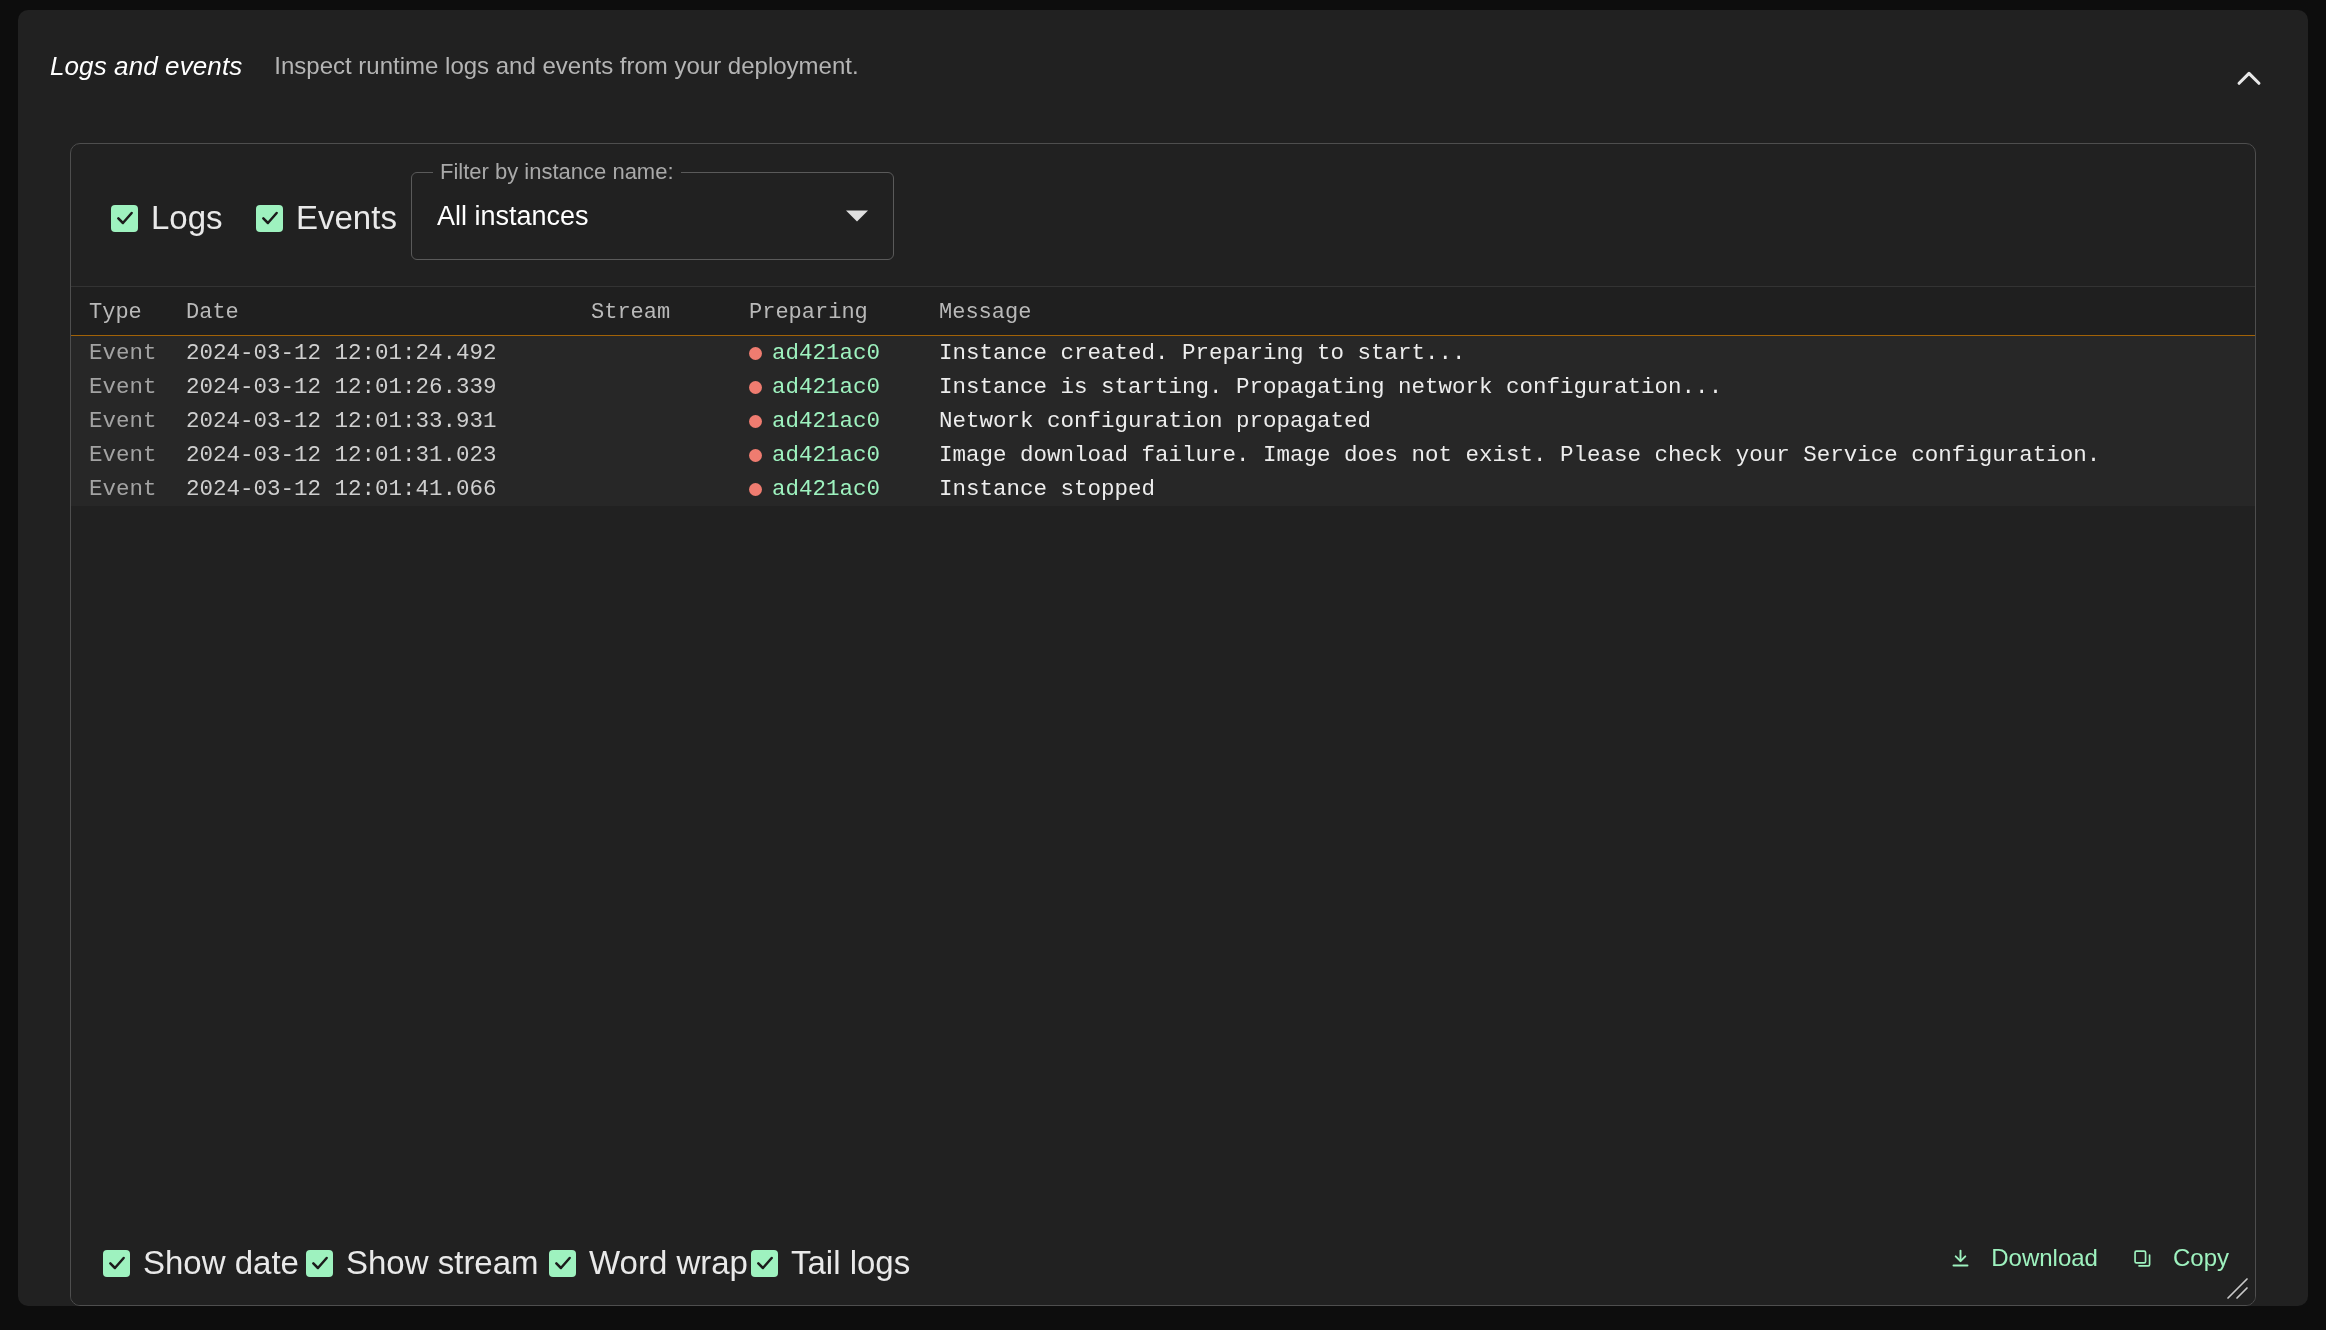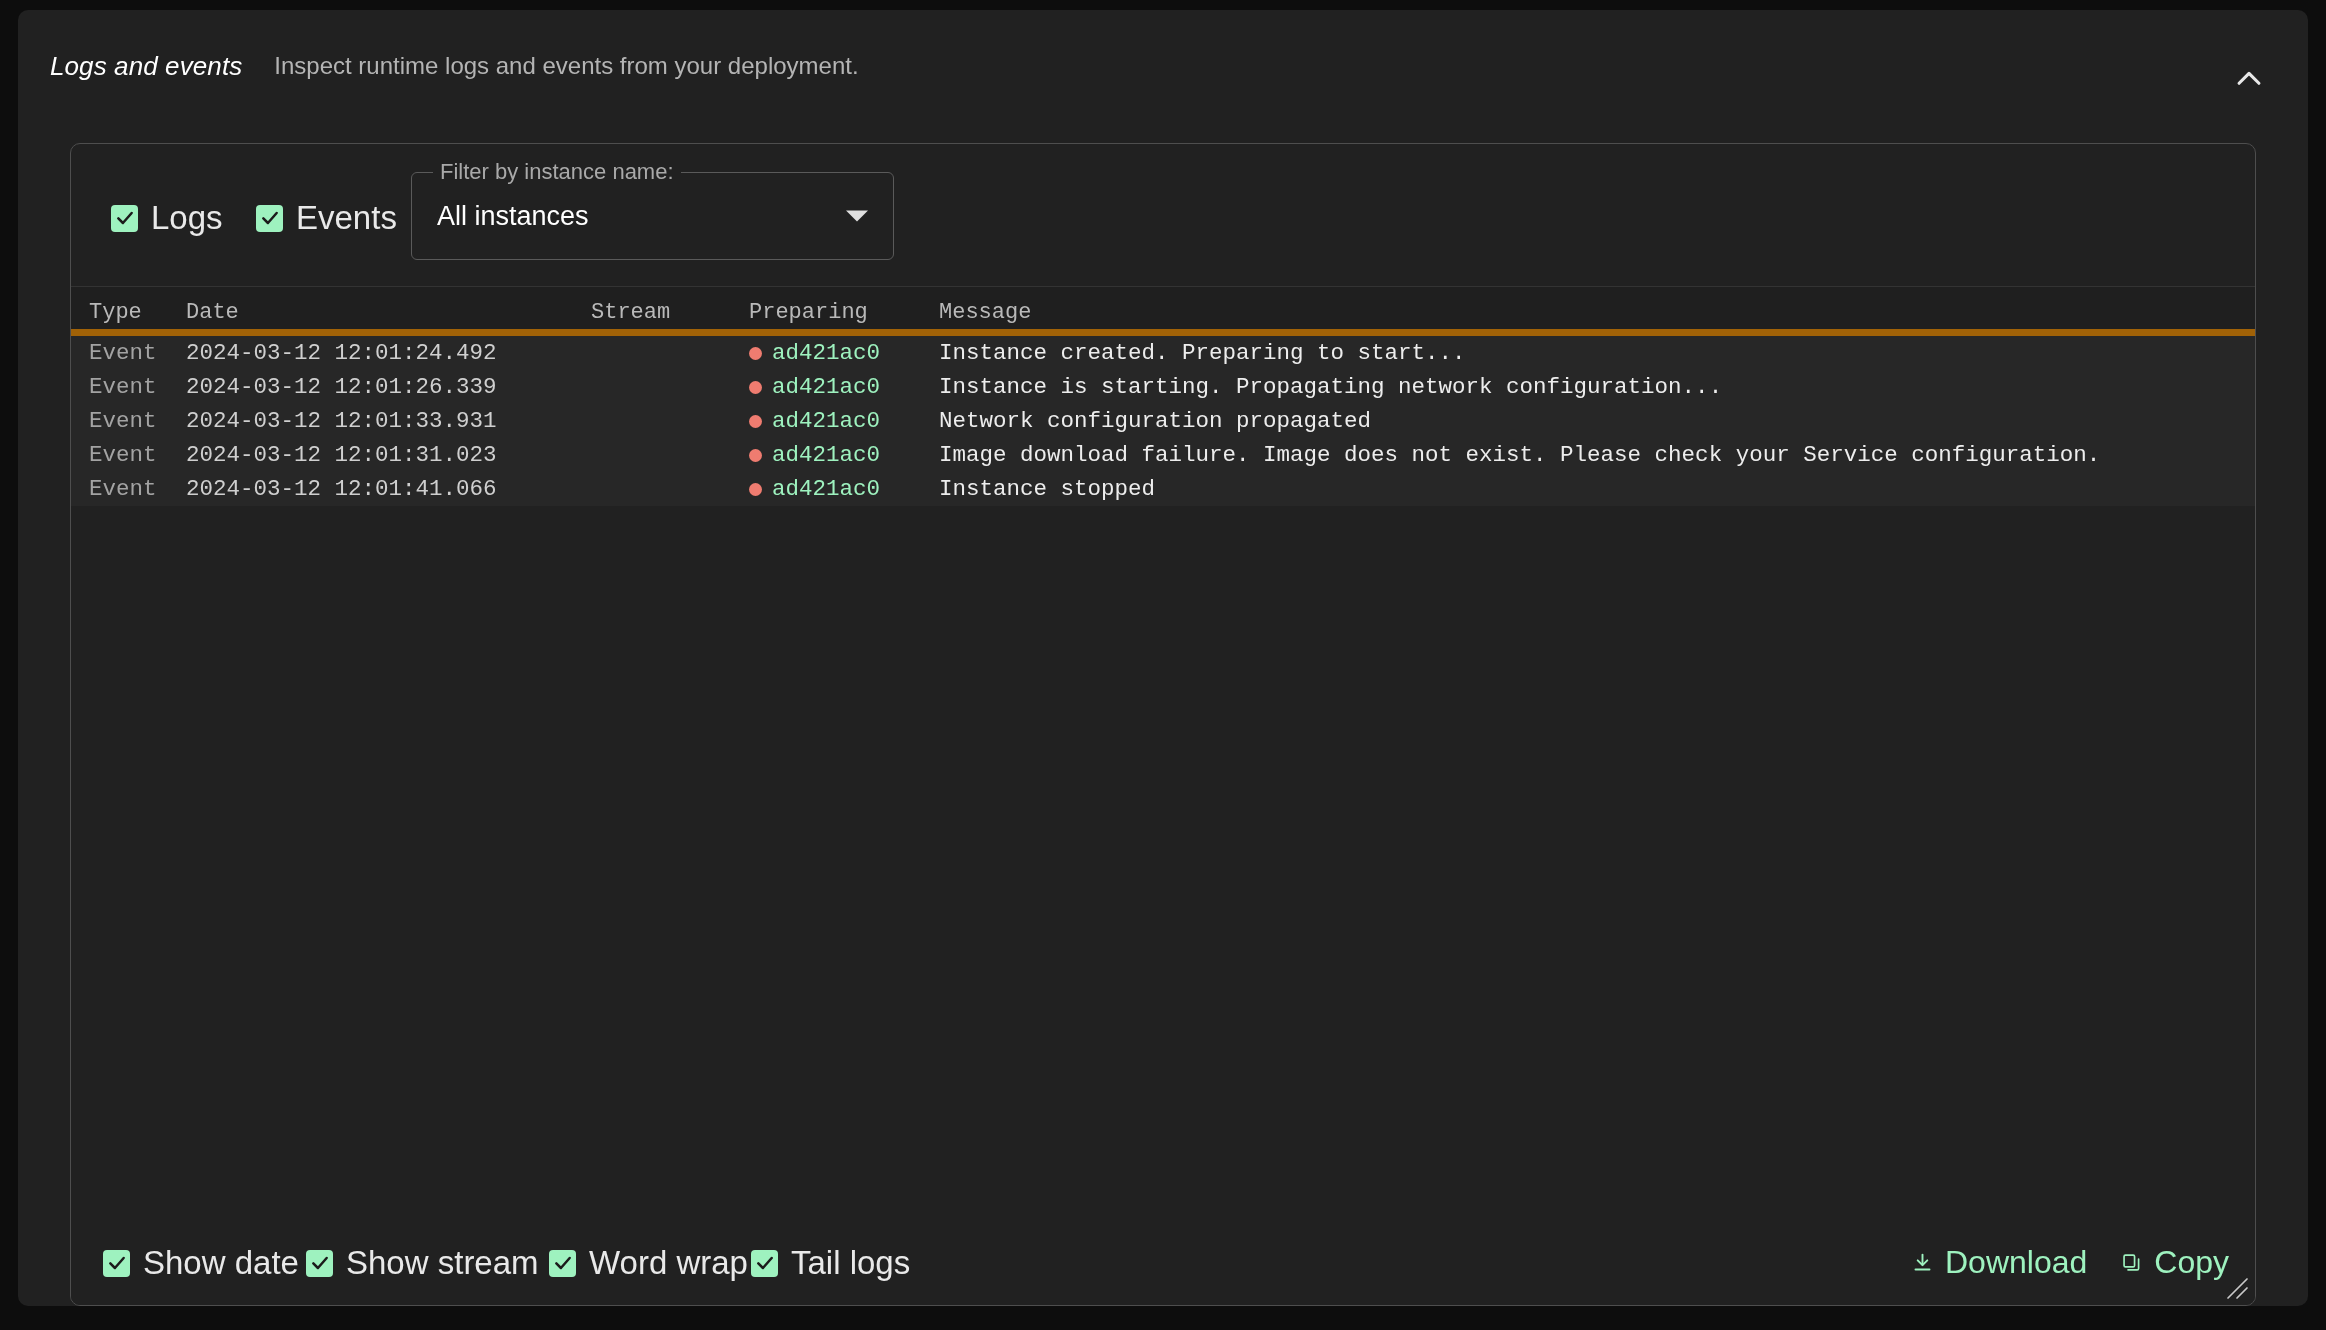--- a/index.html
+++ b/index.html
@@ -145,21 +145,21 @@
   .retention .help{
     width:31px;height:31px;cursor:pointer;display:block;
   }
 
   
   .log-head{
     position:absolute;
     left:0; top:142px; right:0; height:50px;
     background:var(--head-bg);
     border-top:1px solid #333;
-    border-bottom:7px solid #a16207;
+    border-bottom:1px solid #a16207;
   }
   .log-body{
     position:absolute;
     left:0; top:192px; right:0; bottom:95px;
     background:var(--card-bg);
     overflow:hidden;
   }
   .rows{
     background:var(--row-bg);
   }
@@ -215,23 +215,23 @@
   #f-stream{position:absolute;left:235px;top:34px;}
   #f-wrap{position:absolute;left:478px;top:34px;}
   #f-tail{position:absolute;left:680px;top:34px;}
 
   .foot-actions{
     position:absolute;
     right:26px; top:34px;
     display:flex;align-items:center;gap:34px;
   }
   .act{
-    display:flex;align-items:center;gap:12px;
+    display:flex;align-items:center;gap:20px;
     color:var(--mint);
-    font-size:32px;
+    font-size:24px;
     cursor:pointer;white-space:nowrap;
   }
   .act svg{display:block;}
 
   .grip{
     position:absolute;
     right:6px;bottom:5px;
     width:26px;height:26px;
     cursor:nwse-resize;
   }

